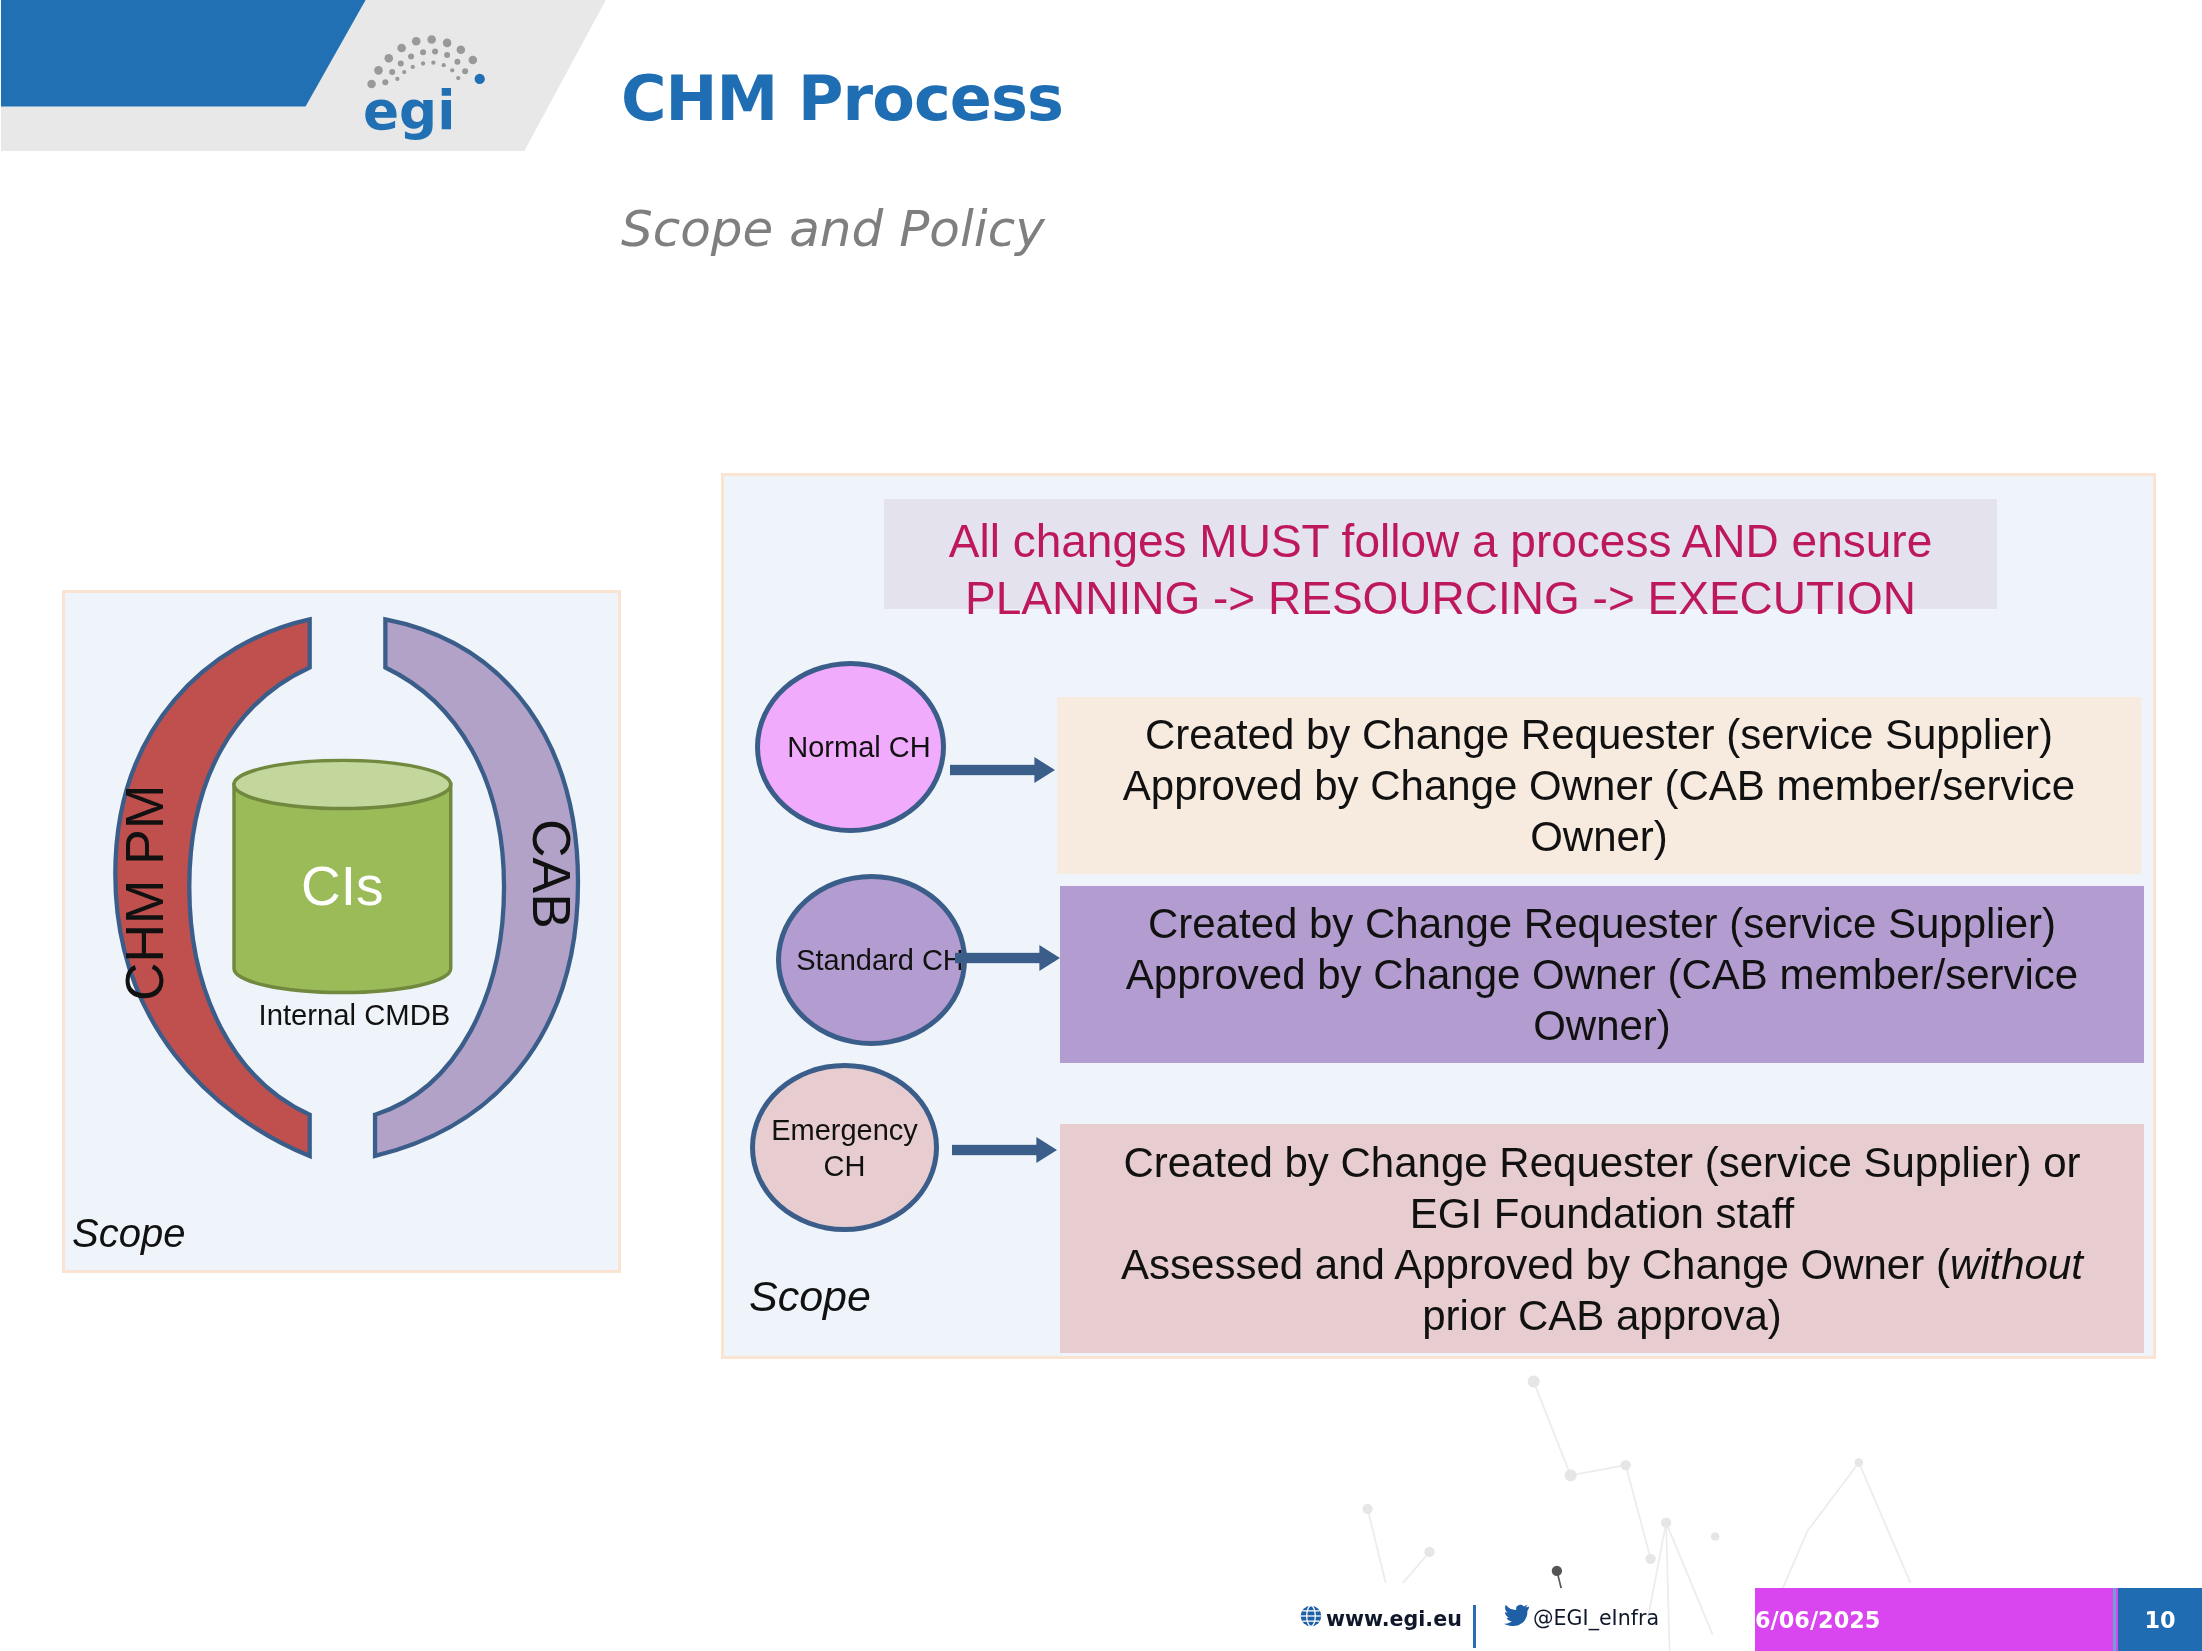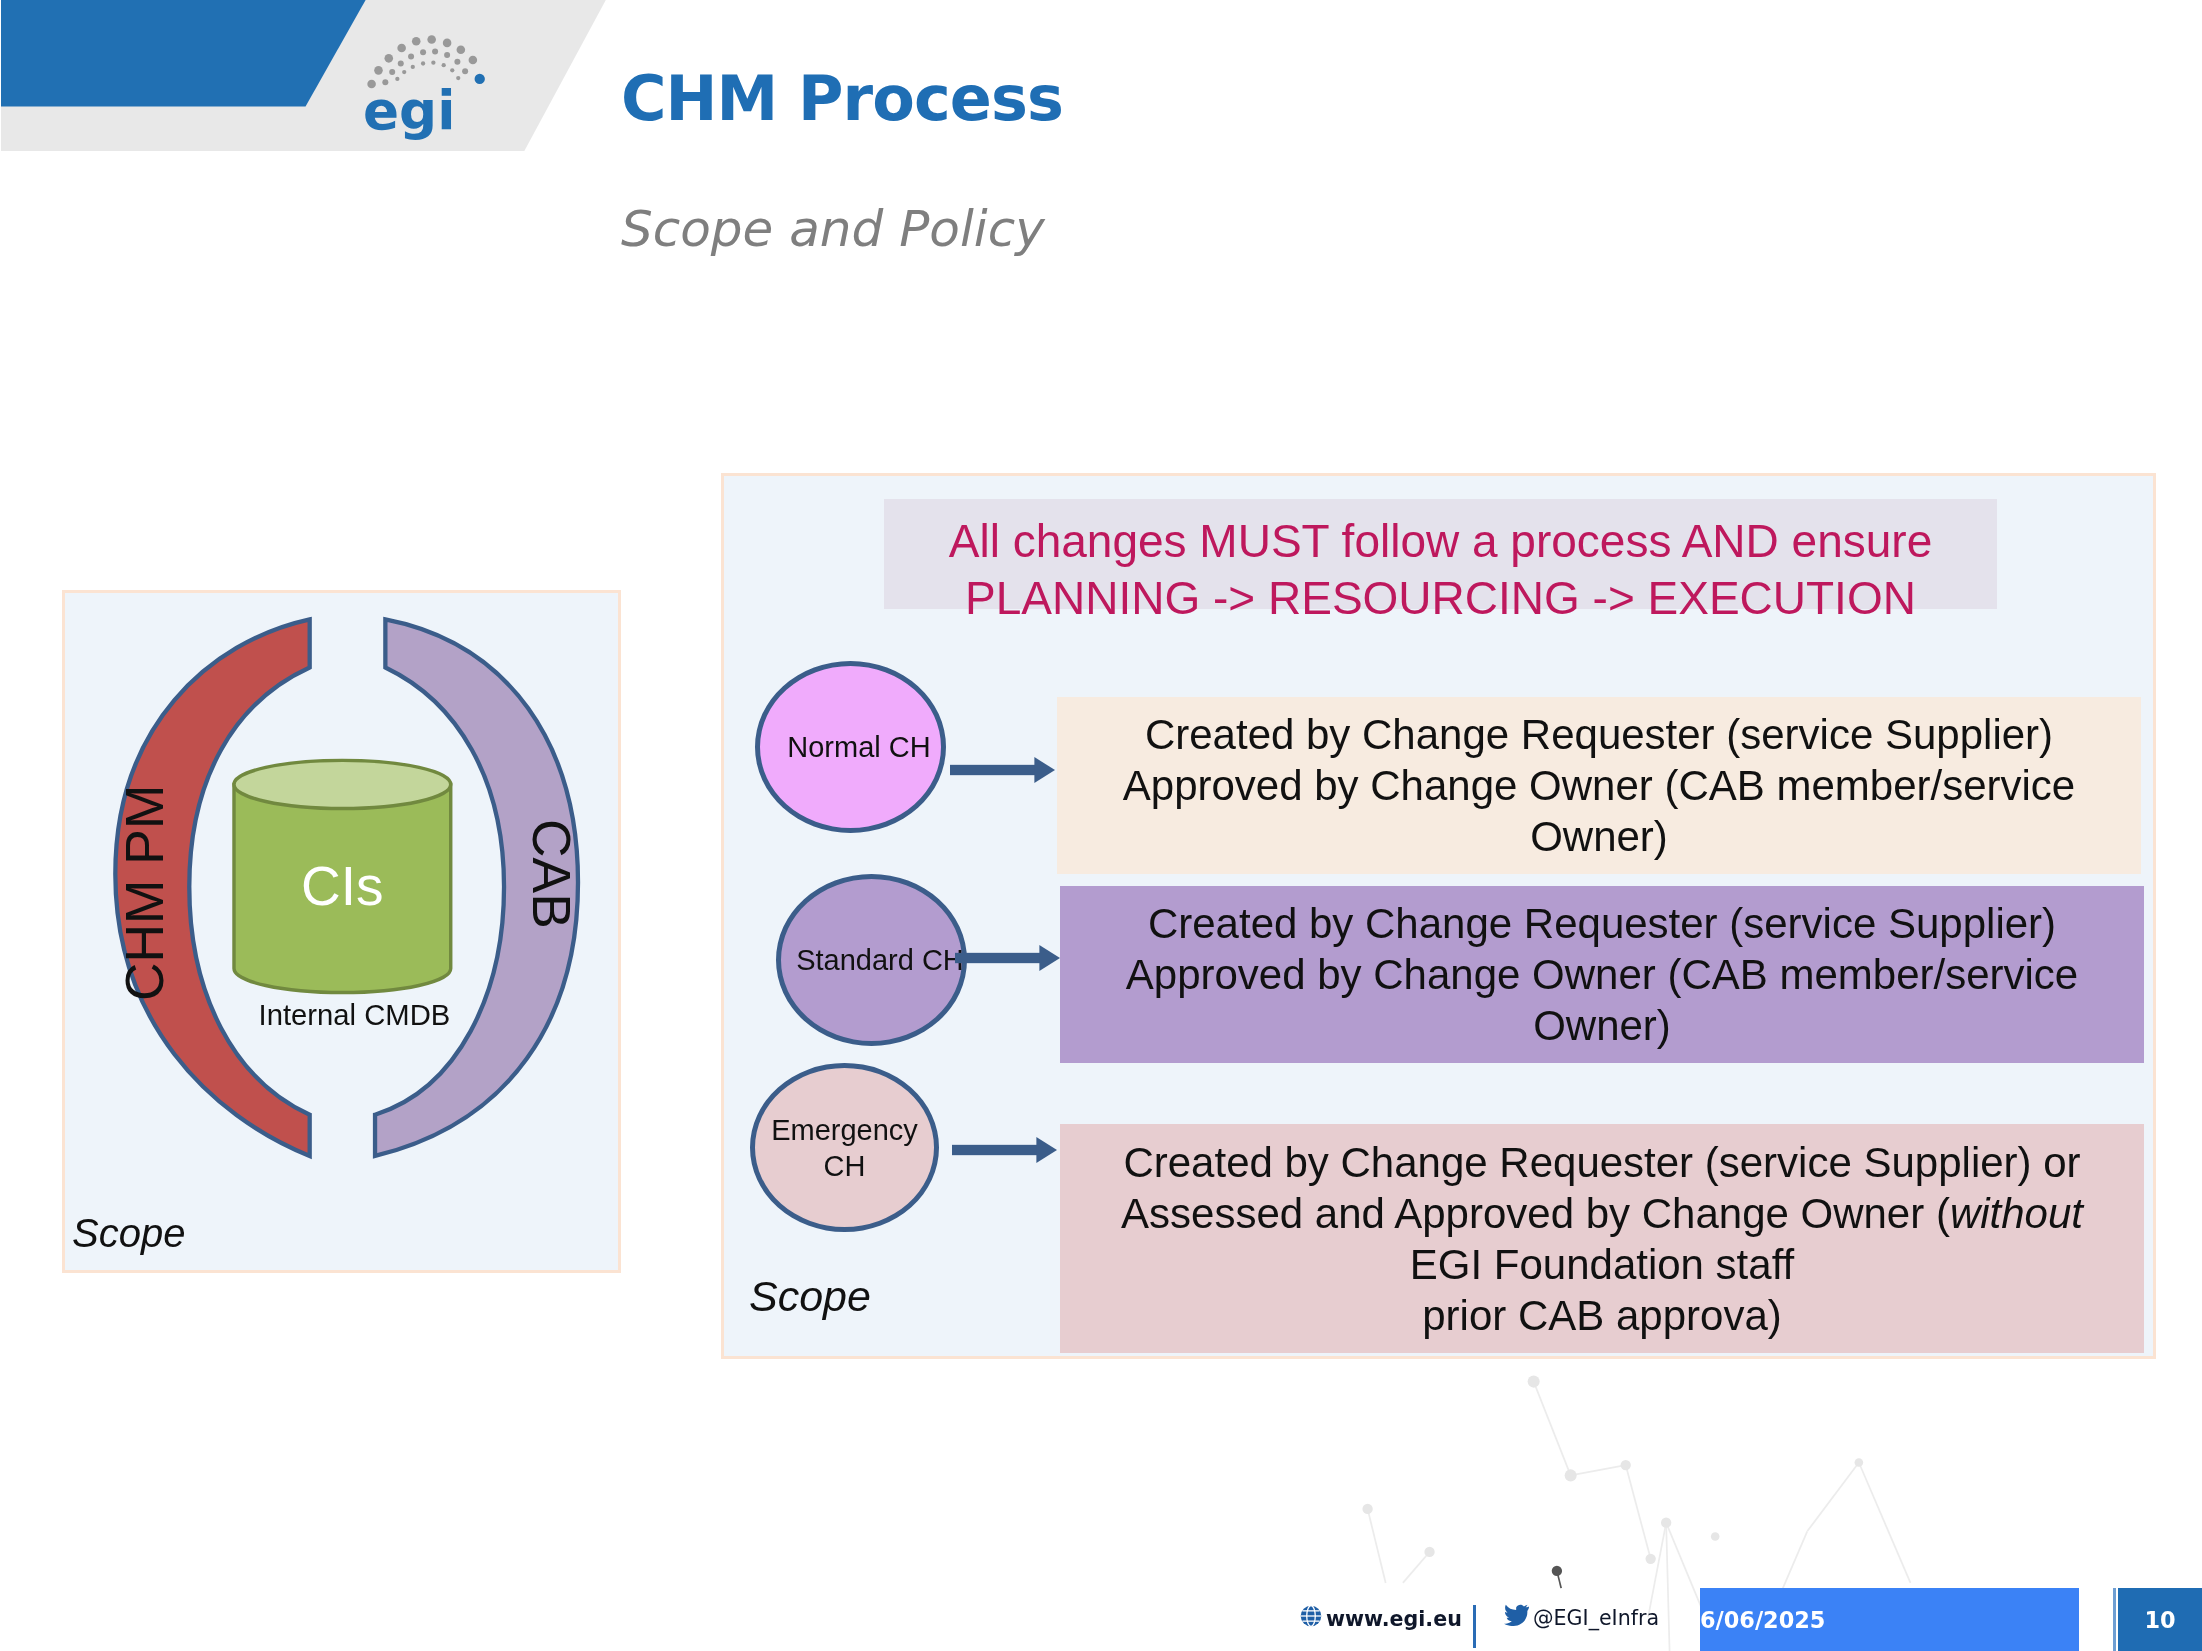--- a/index.html
+++ b/index.html
@@ -73,21 +73,21 @@
 
   
   .footer-link {
     font-family: "DejaVu Sans", sans-serif; font-weight: bold; font-size: 20.6px;
     color: #0f172a; display: flex; align-items: center; gap: 3px;
   }
   .f-web { left: 1299px; top: 1604px; }
   .f-tw { left: 1504px; top: 1604px; font-weight: normal; }
   .f-div { left: 1473px; top: 1605px; width: 2.6px; height: 43px; background: #2a6cb5; }
   .date-bar {
-    left: 1700px; top: 1588px; width: 379px; height: 64px; background: #3b82f6;
+    left: 1755px; top: 1588px; width: 379px; height: 64px; background: #d946ef;
     color: #fff; font-family: "DejaVu Sans", sans-serif; font-weight: bold;
     font-size: 22.4px; display: flex; align-items: center; padding-left: 0; box-sizing: border-box;
   }
   .page-bar {
     left: 2118px; top: 1588px; width: 84px; height: 64px; background: #1f6cb3;
     color: #fff; font-family: "DejaVu Sans", sans-serif; font-weight: bold;
     font-size: 22.4px; display: flex; align-items: center; justify-content: center;
   }
   .bar-sep { left: 2113px; top: 1588px; width: 3.4px; height: 64px; background: #6f9fd3; }
 </style>
@@ -200,22 +200,22 @@
 </div>
 <div class="abs arrow" style="left:952px; top:1137px;">
   <svg width="105" height="26" viewBox="0 0 122 30">
       <rect x="0" y="9" width="100" height="12" fill="#3b5d8a"></rect>
       <polygon points="98,0 122,15 98,30" fill="#3b5d8a"></polygon>
     </svg>
 </div>
 <div class="abs rule-box rb3">
   <div class="inner">
     <div>Created by Change Requester (service Supplier) or</div>
+    <div>EGI Foundation staff</div>
     <div><span>Assessed and Approved by Change Owner (</span><i>without</i></div>
-    <div>EGI Foundation staff</div>
     <div>prior CAB approva)</div>
   </div>
 </div>
 
 <div class="abs policy-label">Scope</div>
 
 <svg id="net-svg" class="abs" viewBox="0 0 1160 340">
   <g stroke="#ececec" stroke-width="2" fill="none">
     <line x1="382" y1="26" x2="425" y2="135"></line>
     <line x1="425" y1="135" x2="489" y2="123"></line>

